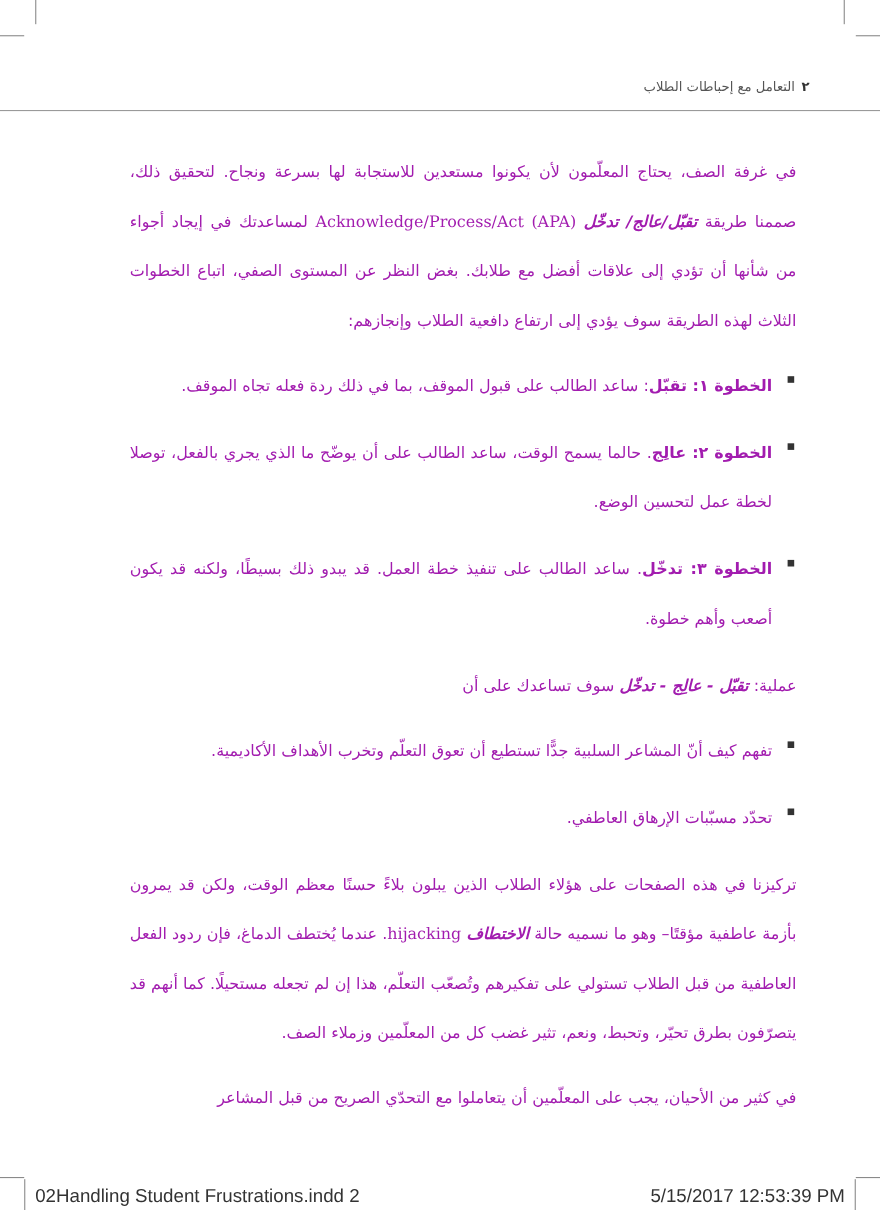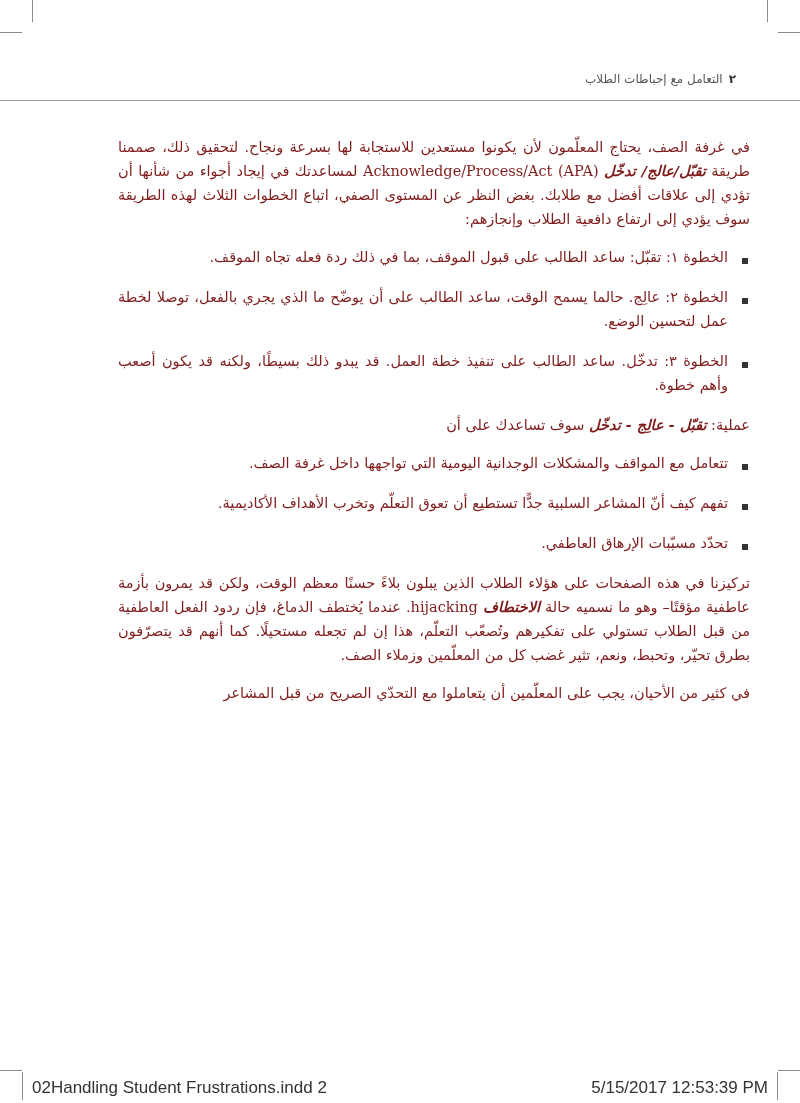--- a/index.html
+++ b/index.html
@@ -46,32 +46,32 @@
       right: 0;
       height: 1px;
       background: #9a9a9a;
     }
 
     
     .content {
       position: absolute;
       top: 135px;
       left: 118px;
-      right: 50px;
+      right: 76px;
       direction: rtl;
       text-align: justify;
       font-family: "DejaVu Sans", sans-serif;
       font-size: 14.5px;
-      line-height: 24px;
-      color: #7f1d1d;
+      line-height: 45px;
+      color: #a21caf;
     }
     .content p {
       margin: 0 0 14px 0;
     }
-    .content .bold { font-weight: normal; }
+    .content .bold { font-weight: bold; }
     .content .bold-italic { font-weight: bold; font-style: italic; }
     .latin { font-family: "DejaVu Serif", serif; direction: ltr; unicode-bidi: embed; }
 
     ul.bullets {
       list-style: none;
       margin: 0 0 12px 0;
       padding: 0;
     }
     ul.bullets li {
       position: relative;
@@ -140,24 +140,20 @@
     </li>
   </ul>
 
   <p class="process-line">
     <span>عملية: </span><span class="bold-italic">تقبّل - عالِج - تدخّل</span><span> سوف تساعدك على أن</span>
   </p>
 
   <ul class="bullets">
     <li>
       <span class="bullet"></span>
-      <span>تتعامل مع المواقف والمشكلات الوجدانية اليومية التي تواجهها داخل غرفة الصف.</span>
-    </li>
-    <li>
-      <span class="bullet"></span>
       <span>تفهم كيف أنّ المشاعر السلبية جدًّا تستطيع أن تعوق التعلّم وتخرب الأهداف الأكاديمية.</span>
     </li>
     <li>
       <span class="bullet"></span>
       <span>تحدّد مسبّبات الإرهاق العاطفي.</span>
     </li>
   </ul>
 
   <p>
     <span>تركيزنا في هذه الصفحات على هؤلاء الطلاب الذين يبلون بلاءً حسنًا معظم الوقت، ولكن قد يمرون بأزمة عاطفية مؤقتًا– وهو ما نسميه حالة </span><span class="bold-italic">الاختطاف</span>

